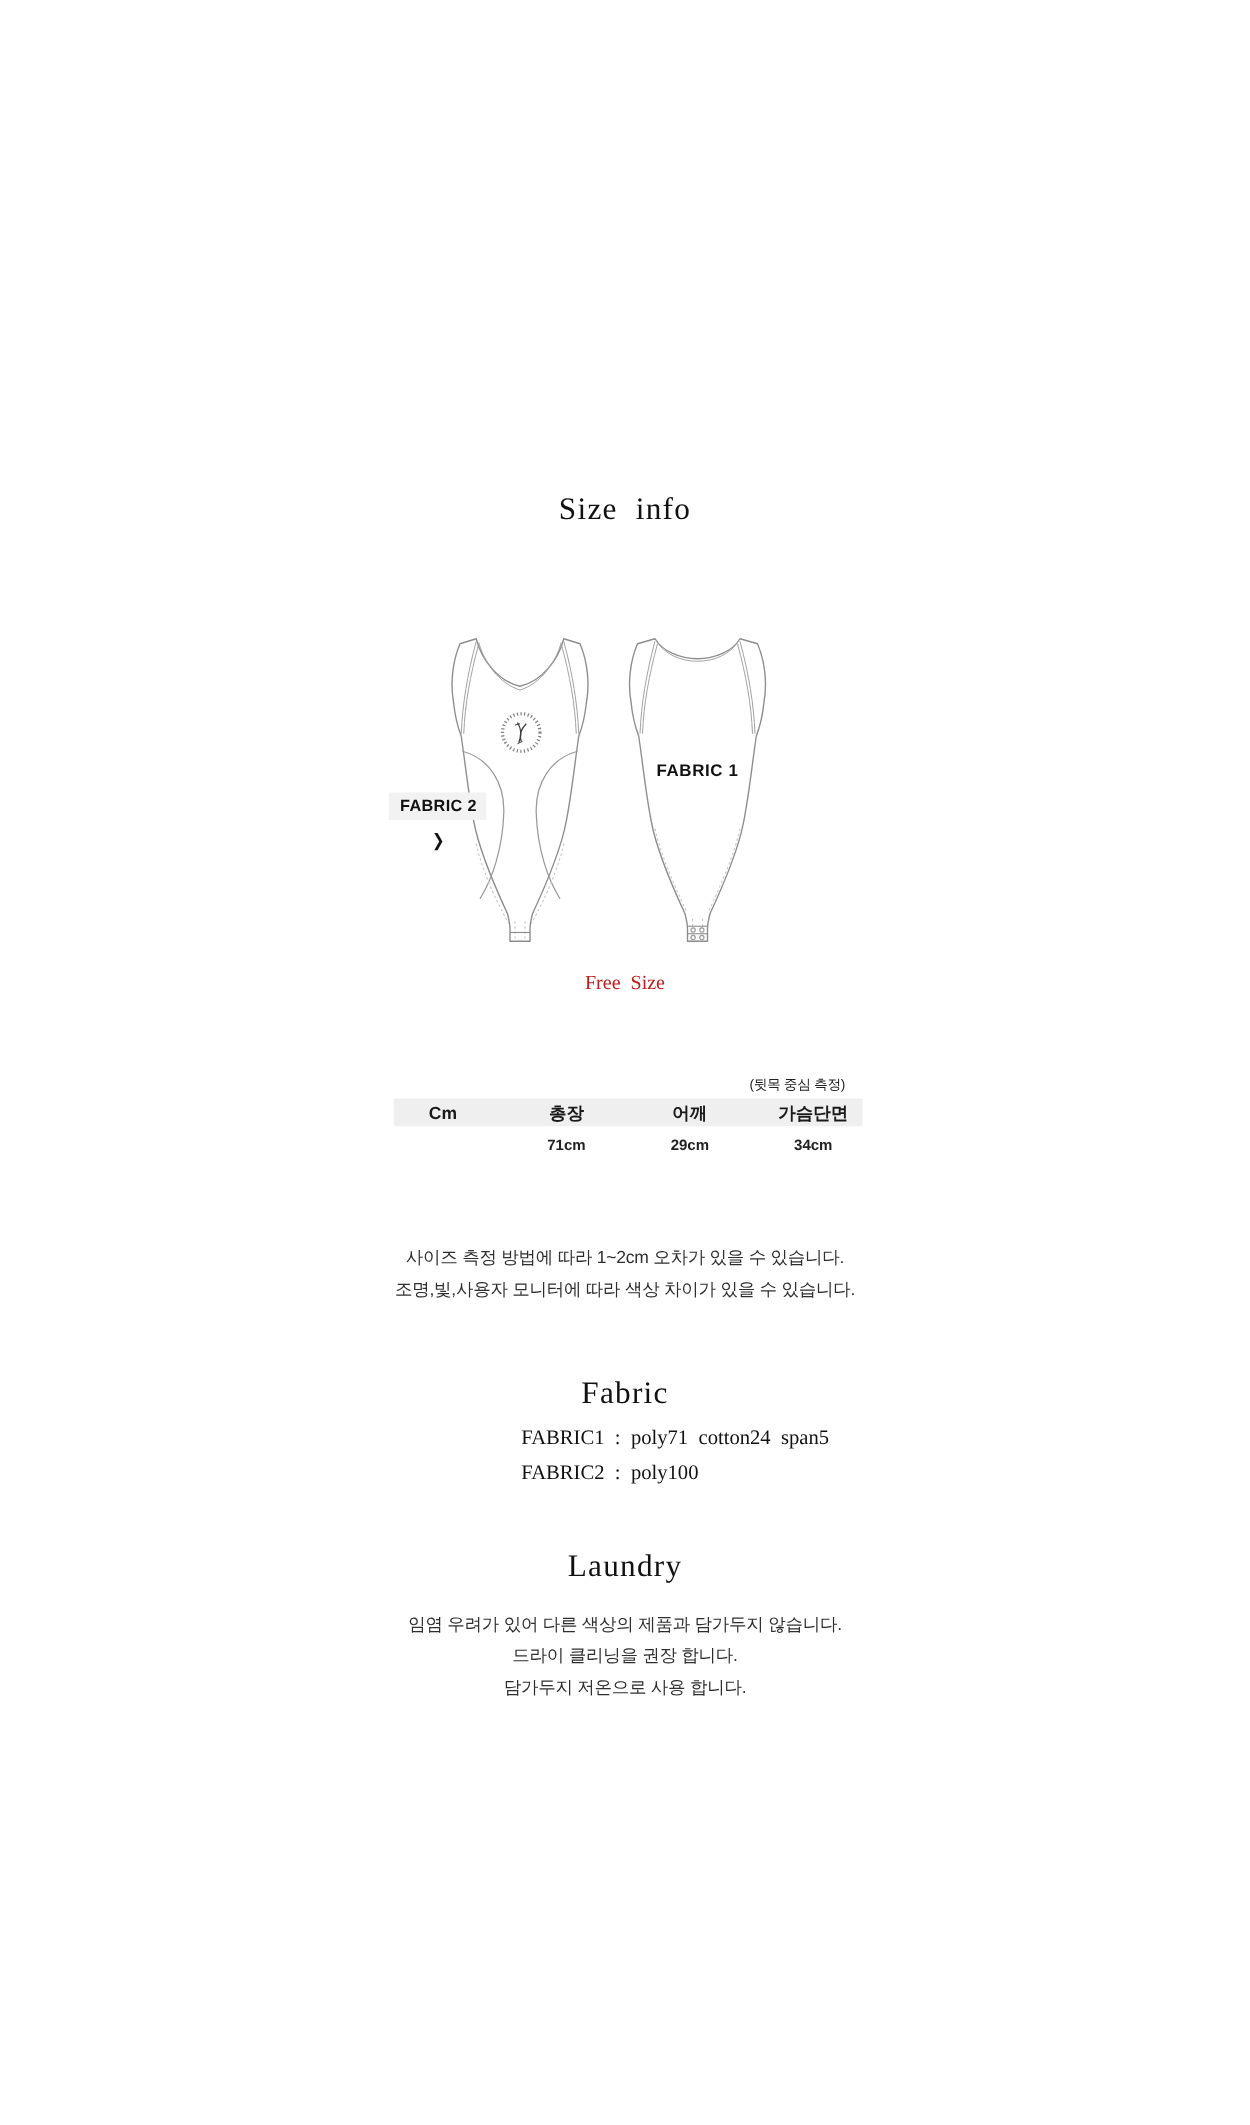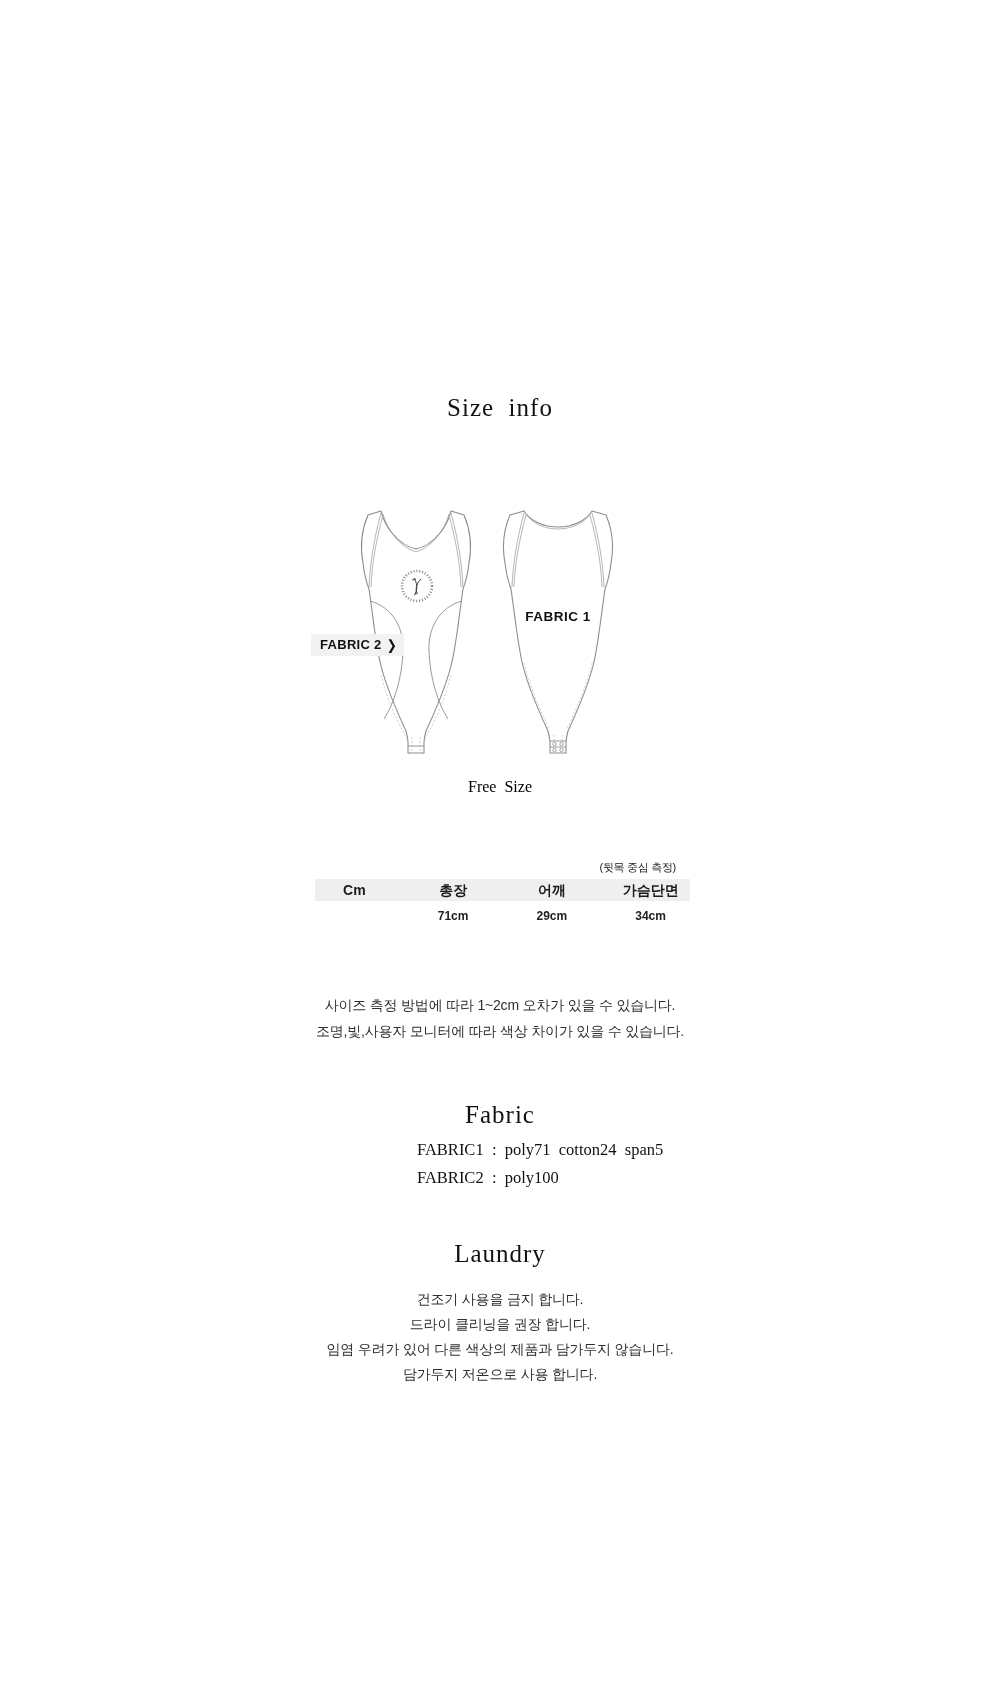--- a/index.html
+++ b/index.html
@@ -14,21 +14,21 @@
   .serif-title{
     font-family:"Liberation Serif","DejaVu Serif",serif;
     font-size:25px;color:#111;letter-spacing:1px;
   }
   
   #diagram{left:352px;top:505px;}
   #fabric2-label{
     left:311px;top:634px;height:22px;line-height:22px;
     background:#f2f2f2;padding:0 7px 0 9px;
     font-size:13px;font-weight:bold;color:#111;letter-spacing:0.3px;
-    display:flex;align-items:center;gap:5px;
+    display:flex;align-items:center;gap:5px;flex-direction:column;
   }
   #fabric2-label .chev{font-size:12px;font-weight:bold;transform:scaleY(1.15);}
   
   #size-table{left:315px;top:860px;width:375px;}
   #measure-note{
     text-align:right;padding-right:14px;font-size:11px;font-weight:normal;
     color:#222;margin-bottom:4px;letter-spacing:-0.3px;
   }
   .trow{display:flex;width:100%;gap:20px;}
   .trow .cell{flex:1 1 0;text-align:center;}
@@ -138,21 +138,21 @@
   </g>
 
   <text x="206" y="116" text-anchor="middle" font-family="Liberation Sans, DejaVu Sans, sans-serif" font-size="13.5" font-weight="bold" fill="#111" letter-spacing="0.5">FABRIC 1</text>
 </svg>
 
 <div id="fabric2-label" class="abs">
   <span>FABRIC 2</span>
   <span class="chev">❯</span>
 </div>
 
-<div class="abs centered pre" style="top:778px;font-family:'Liberation Serif','DejaVu Serif',serif;font-size:16px;color:#000000;">Free  Size</div>
+<div class="abs centered pre" style="top:778px;font-family:'Liberation Serif','DejaVu Serif',serif;font-size:16px;color:#b91c1c;">Free  Size</div>
 
 <div id="size-table" class="abs">
   <div id="measure-note">(뒷목 중심 측정)</div>
   <div id="table-header" class="trow">
     <div class="cell">Cm</div>
     <div class="cell">총장</div>
     <div class="cell">어깨</div>
     <div class="cell">가슴단면</div>
   </div>
   <div id="table-values" class="trow">
@@ -167,17 +167,16 @@
   <div>사이즈 측정 방법에 따라 1~2cm 오차가 있을 수 있습니다.</div>
   <div>조명,빛,사용자 모니터에 따라 색상 차이가 있을 수 있습니다.</div>
 </div>
 
 <div id="fabric-title" class="abs centered serif-title">Fabric</div>
 <div id="fabric-line1" class="abs fabric-line pre">FABRIC1  :  poly71  cotton24  span5</div>
 <div id="fabric-line2" class="abs fabric-line pre">FABRIC2  :  poly100</div>
 
 <div id="laundry-title" class="abs centered serif-title">Laundry</div>
 <div id="laundry-lines" class="abs centered">
-  <div>건조기 사용을 금지 합니다.</div>
+  <div>임염 우려가 있어 다른 색상의 제품과 담가두지 않습니다.</div>
   <div>드라이 클리닝을 권장 합니다.</div>
-  <div>임염 우려가 있어 다른 색상의 제품과 담가두지 않습니다.</div>
   <div>담가두지 저온으로 사용 합니다.</div>
 </div>
 
 </body></html>

